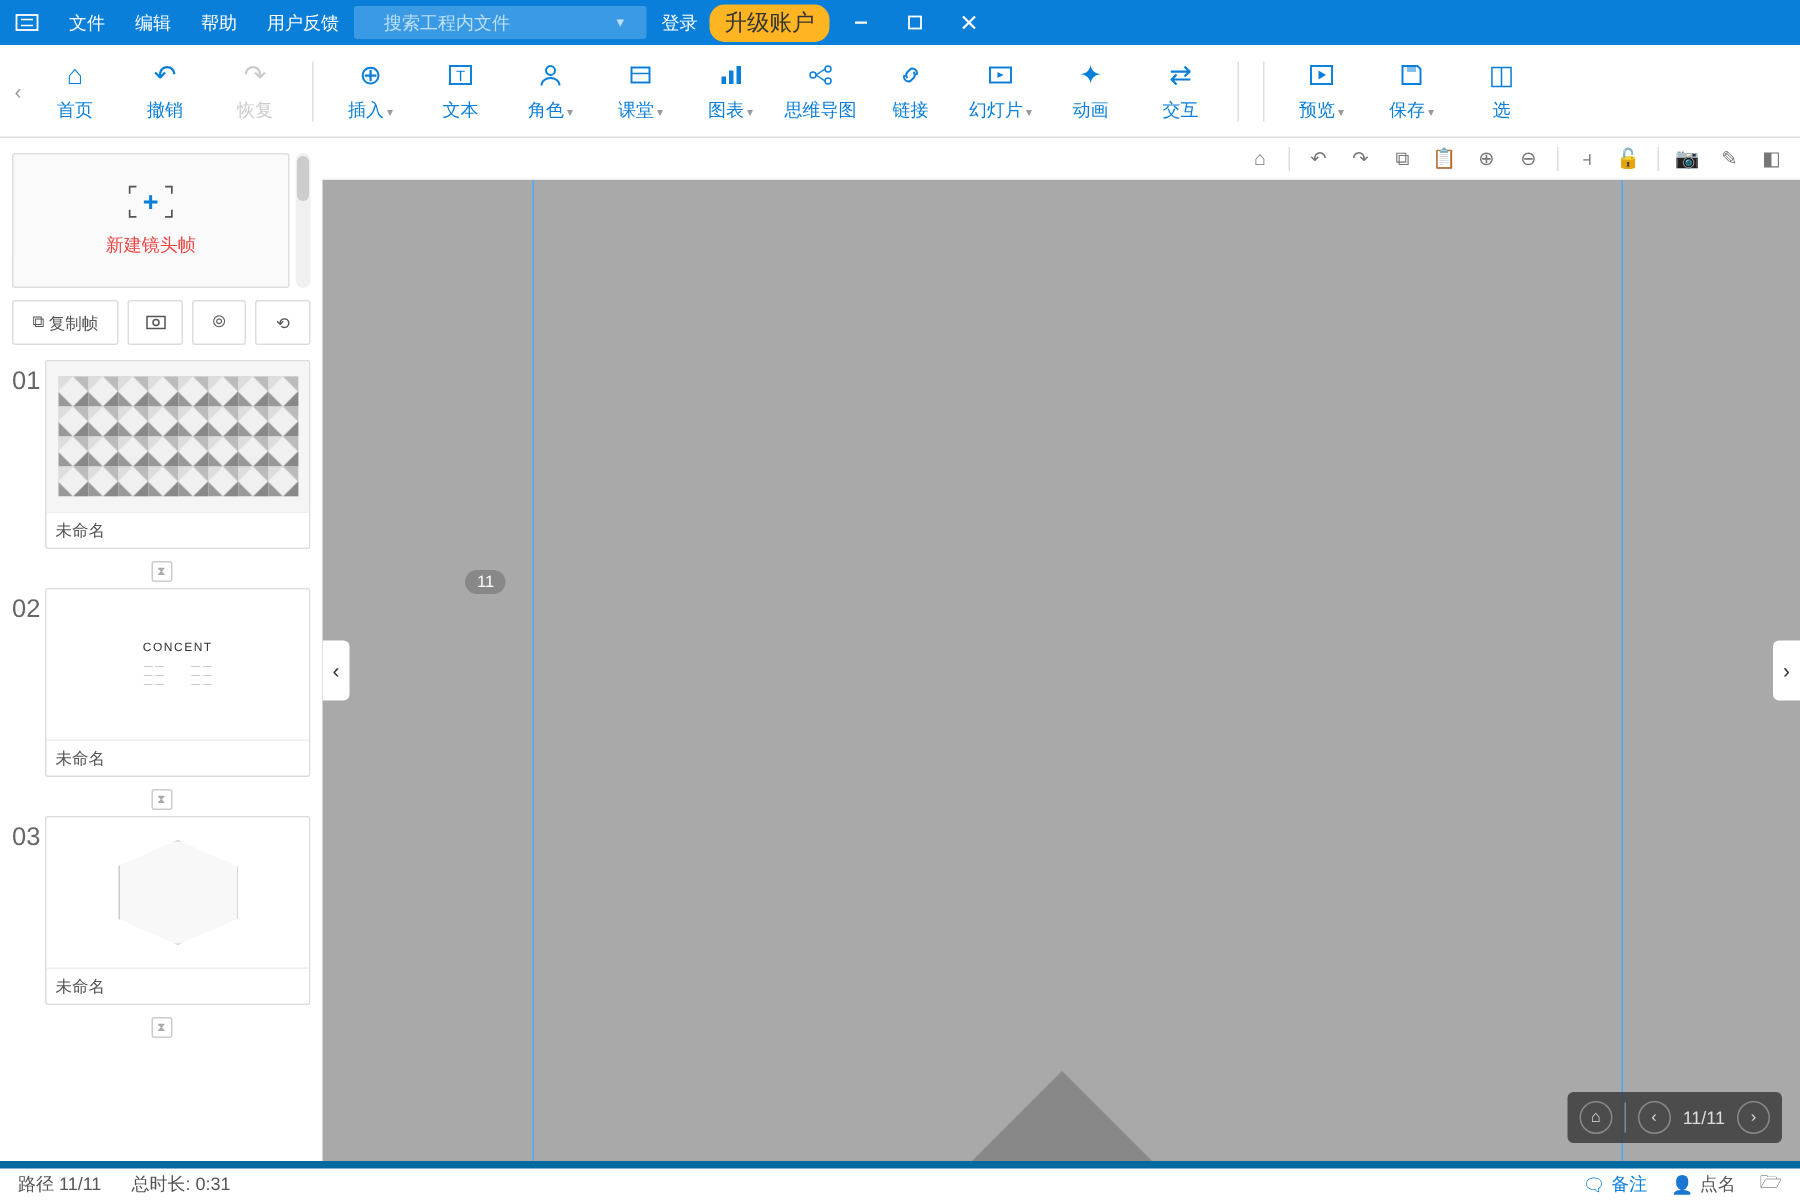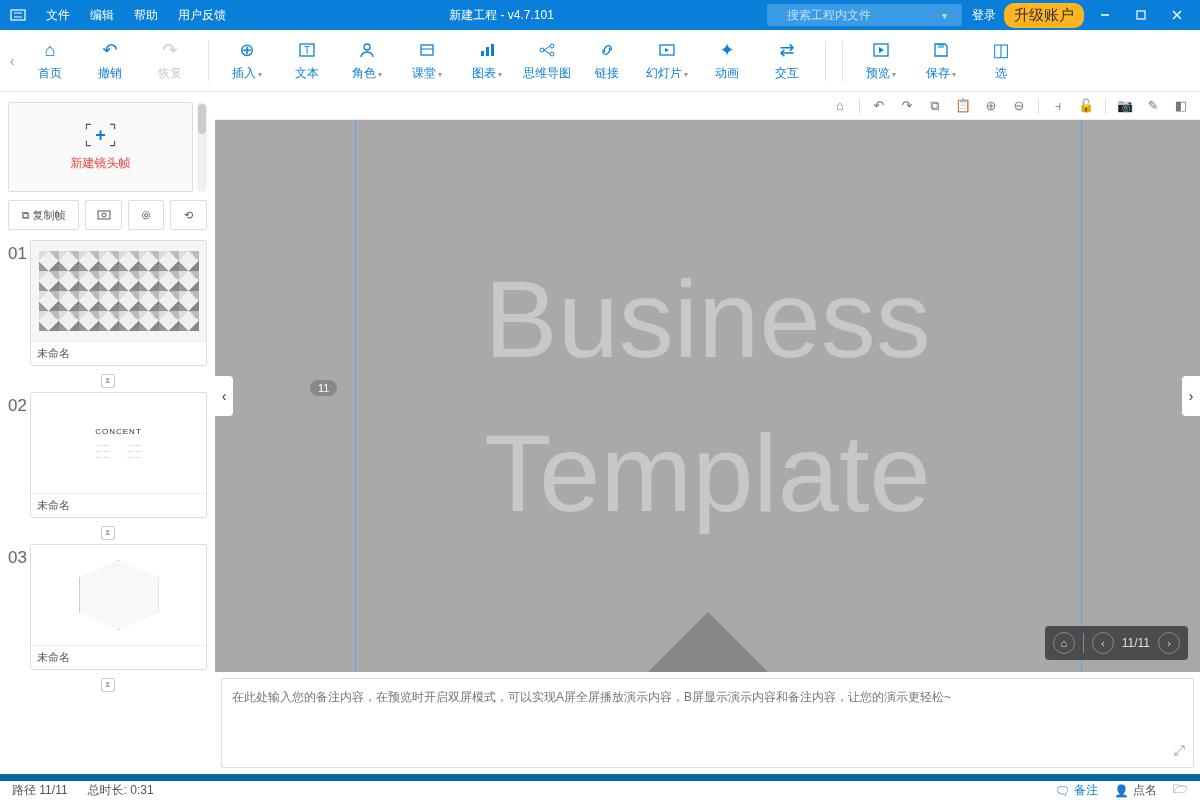--- a/index.html
+++ b/index.html
@@ -53,21 +53,21 @@
 .side-chevron{position:absolute;top:50%;transform:translateY(-50%);width:18px;height:40px;background:#fff;display:flex;align-items:center;justify-content:center;cursor:pointer;font-size:14px;color:#333}
 .side-chevron.left{left:0;border-radius:0 4px 4px 0}
 .side-chevron.right{right:0;border-radius:4px 0 0 4px}
 .nav-widget{position:absolute;bottom:12px;right:12px;background:rgba(60,60,60,0.85);height:34px;border-radius:4px;display:flex;align-items:center;padding:0 8px;gap:8px;color:#ddd;font-size:12px}
 .nav-widget .nv-btn{width:22px;height:22px;border:1px solid #888;border-radius:50%;display:flex;align-items:center;justify-content:center;cursor:pointer;font-size:11px}
 .nav-widget .nv-sep{width:1px;height:20px;background:#888}
 .triangle-decor{position:absolute;bottom:0;left:50%;transform:translateX(-50%);width:0;height:0;border-left:60px solid transparent;border-right:60px solid transparent;border-bottom:60px solid #888}
 .notes-area{height:90px;border:1px solid #ddd;margin:6px;border-radius:2px;padding:10px;position:relative}
 .notes-area textarea{width:100%;height:100%;border:none;outline:none;resize:none;font-size:12px;color:#999}
 .notes-expand{position:absolute;bottom:8px;right:8px;cursor:pointer;color:#999;font-size:14px}
-.status-bar{height:26px;background:#fff;border-top:7px solid #0369a1;display:flex;align-items:center;padding:0 12px;font-size:12px;color:#555}
+.status-bar{height:26px;background:#fff;border-top:5px solid #0369a1;display:flex;align-items:center;padding:0 12px;font-size:12px;color:#555}
 .status-bar .sb-left{display:flex;gap:20px}
 .status-bar .sb-right{margin-left:auto;display:flex;gap:16px;align-items:center}
 .status-bar .sb-item{display:flex;align-items:center;gap:4px;cursor:pointer}
 .status-bar .sb-item.blue{color:#0a7fd9}
 .diamond-grid{width:160px;height:80px;background:linear-gradient(135deg,#ddd 25%,transparent 25%),linear-gradient(225deg,#bbb 25%,transparent 25%),linear-gradient(45deg,#999 25%,transparent 25%),linear-gradient(315deg,#888 25%,#f0f0f0 25%);background-size:20px 20px}
 .hex-shape{width:80px;height:70px;border:1px solid #ccc;clip-path:polygon(50% 0%,100% 25%,100% 75%,50% 100%,0% 75%,0% 25%);background:#f8f8f8}
 </style>
 </head>
 <body>
 
@@ -75,21 +75,20 @@
   <div class="logo">
     <svg width="16" height="16" viewBox="0 0 16 16">
         <rect x="1" y="3" width="14" height="10" fill="none" stroke="#fff" stroke-width="1.2"></rect>
         <path d="M4 6h8M4 10h8" stroke="#fff" stroke-width="1"></path>
       </svg>
   </div>
   <div class="menu-item">文件</div>
   <div class="menu-item">编辑</div>
   <div class="menu-item">帮助</div>
   <div class="menu-item">用户反馈</div>
-  <div class="title">新建工程 - v4.7.101</div>
   <div class="search-box">
     <svg width="12" height="12" viewBox="0 0 12 12">
         <circle cx="5" cy="5" r="4" fill="none" stroke="#bce0f7" stroke-width="1.2"></circle>
         <line x1="8" y1="8" x2="11" y2="11" stroke="#bce0f7" stroke-width="1.2"></line>
       </svg>
     <input placeholder="搜索工程内文件" style="">
     <span class="chevron">▾</span>
   </div>
   <div class="login">登录</div>
   <div class="upgrade">升级账户</div>
@@ -333,41 +332,33 @@
       <div class="ct-icon">🔓</div>
       <div class="ct-sep"></div>
       <div class="ct-icon">📷</div>
       <div class="ct-icon">✎</div>
       <div class="ct-icon">◧</div>
     </div>
 
     <div class="canvas-main">
       <div class="guide-v l"></div>
       <div class="guide-v r"></div>
-      <div class="canvas-text">
-        <div>Business</div>
-        <div>Template</div>
-      </div>
       <div class="triangle-decor"></div>
       <div class="slide-badge">11</div>
       <div class="side-chevron left">‹</div>
       <div class="side-chevron right">›</div>
       <div class="nav-widget">
         <div class="nv-btn">⌂</div>
         <div class="nv-sep"></div>
         <div class="nv-btn">‹</div>
         <div>11/11</div>
         <div class="nv-btn">›</div>
       </div>
     </div>
 
-    <div class="notes-area">
-      <textarea placeholder="在此处输入您的备注内容，在预览时开启双屏模式，可以实现A屏全屏播放演示内容，B屏显示演示内容和备注内容，让您的演示更轻松~" style=""></textarea>
-      <div class="notes-expand">⤢</div>
-    </div>
   </div>
 </div>
 
 <div class="status-bar">
   <div class="sb-left">
     <span>路径 11/11</span>
     <span>总时长: 0:31</span>
   </div>
   <div class="sb-right">
     <div class="sb-item blue">

